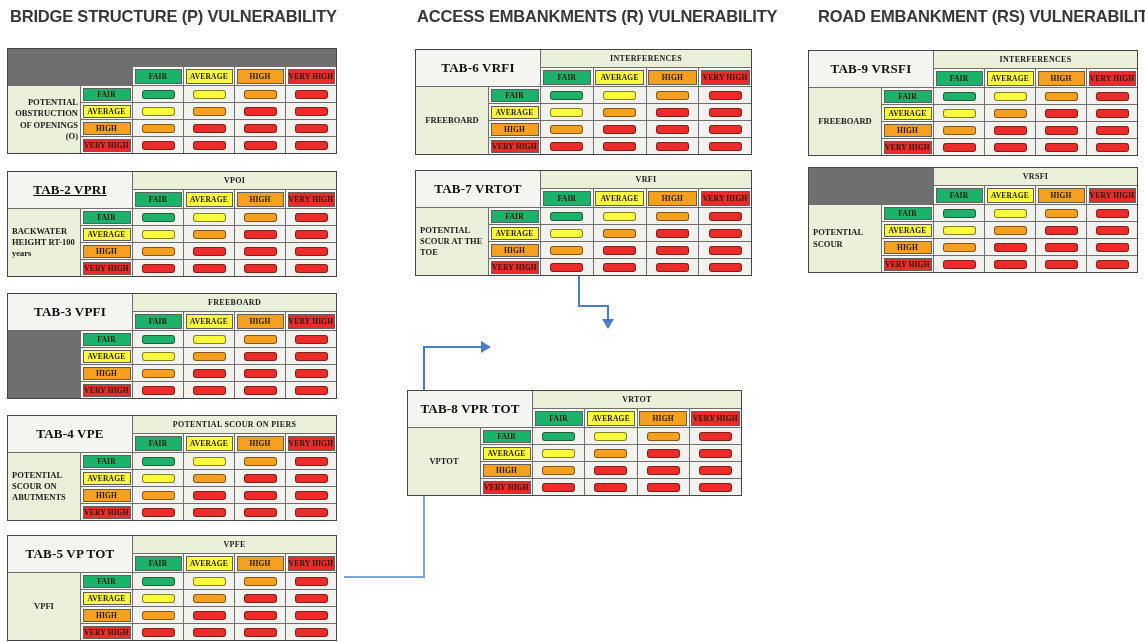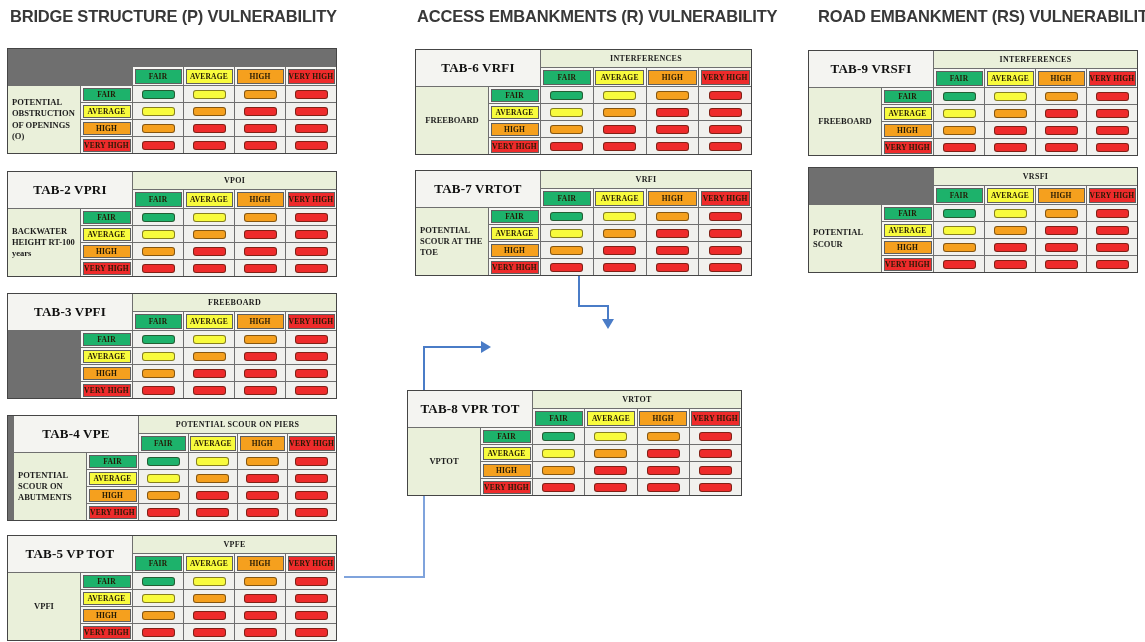--- a/index.html
+++ b/index.html
@@ -71,21 +71,21 @@
       </div>
       <div class="cell chip-cell" style="grid-area: 2 / 4 / 3 / 5;">
         <div class="chip" style="background: rgb(248, 251, 61);">AVERAGE</div>
       </div>
       <div class="cell chip-cell" style="grid-area: 2 / 5 / 3 / 6;">
         <div class="chip" style="background: rgb(245, 160, 30);">HIGH</div>
       </div>
       <div class="cell chip-cell" style="grid-area: 2 / 6 / 3 / 7;">
         <div class="chip" style="background: rgb(238, 43, 43);">VERY HIGH</div>
       </div>
-      <div class="cell label-cell" style="grid-area: 3 / 1 / 7 / 2;">POTENTIAL OBSTRUCTION OF OPENINGS (O)</div>
+      <div class="cell label-cell" style="grid-area: 3 / 1 / 7 / 2; text-align: right;">POTENTIAL OBSTRUCTION OF OPENINGS (O)</div>
       <div class="cell chip-cell" style="grid-area: 3 / 2 / 4 / 3;">
         <div class="chip" style="background: rgb(29, 178, 107);">FAIR</div>
       </div>
       <div class="cell data-cell" style="grid-area: 3 / 3 / 4 / 4;">
         <div class="pill" style="background: rgb(29, 178, 107);"></div>
       </div>
       <div class="cell data-cell" style="grid-area: 3 / 4 / 4 / 5;">
         <div class="pill" style="background: rgb(248, 251, 61);"></div>
       </div>
       <div class="cell data-cell" style="grid-area: 3 / 5 / 4 / 6;">
@@ -134,21 +134,21 @@
         <div class="pill" style="background: rgb(238, 43, 43);"></div>
       </div>
       <div class="cell data-cell" style="grid-area: 6 / 5 / 7 / 6;">
         <div class="pill" style="background: rgb(238, 43, 43);"></div>
       </div>
       <div class="cell data-cell" style="grid-area: 6 / 6 / 7 / 7;">
         <div class="pill" style="background: rgb(238, 43, 43);"></div>
       </div>
     </div>
     <div class="vtable" style="left: 7px; top: 171px; width: 330px;">
-      <div class="cell title-cell" style="grid-area: 1 / 1 / 3 / 3;">TAB-2 VPRI</div>
+      <div class="cell title-cell" style="grid-area: 1 / 1 / 3 / 3; text-decoration: underline;">TAB-2 VPRI</div>
       <div class="cell band" style="grid-area: 1 / 3 / 2 / 7;">
         <span>VPOI</span>
       </div>
       <div class="cell chip-cell" style="grid-area: 2 / 3 / 3 / 4;">
         <div class="chip" style="background: rgb(29, 178, 107);">FAIR</div>
       </div>
       <div class="cell chip-cell" style="grid-area: 2 / 4 / 3 / 5;">
         <div class="chip" style="background: rgb(248, 251, 61);">AVERAGE</div>
       </div>
       <div class="cell chip-cell" style="grid-area: 2 / 5 / 3 / 6;">
@@ -290,21 +290,21 @@
       <div class="cell data-cell" style="grid-area: 6 / 4 / 7 / 5;">
         <div class="pill" style="background: rgb(238, 43, 43);"></div>
       </div>
       <div class="cell data-cell" style="grid-area: 6 / 5 / 7 / 6;">
         <div class="pill" style="background: rgb(238, 43, 43);"></div>
       </div>
       <div class="cell data-cell" style="grid-area: 6 / 6 / 7 / 7;">
         <div class="pill" style="background: rgb(238, 43, 43);"></div>
       </div>
     </div>
-    <div class="vtable" style="left: 7px; top: 415px; width: 330px; padding-left: 6px;">
+    <div class="vtable" style="left: 7px; top: 415px; width: 330px;">
       <div class="cell title-cell" style="grid-area: 1 / 1 / 3 / 3;">TAB-4 VPE</div>
       <div class="cell band" style="grid-area: 1 / 3 / 2 / 7;">
         <span>POTENTIAL SCOUR ON PIERS</span>
       </div>
       <div class="cell chip-cell" style="grid-area: 2 / 3 / 3 / 4;">
         <div class="chip" style="background: rgb(29, 178, 107);">FAIR</div>
       </div>
       <div class="cell chip-cell" style="grid-area: 2 / 4 / 3 / 5;">
         <div class="chip" style="background: rgb(248, 251, 61);">AVERAGE</div>
       </div>

